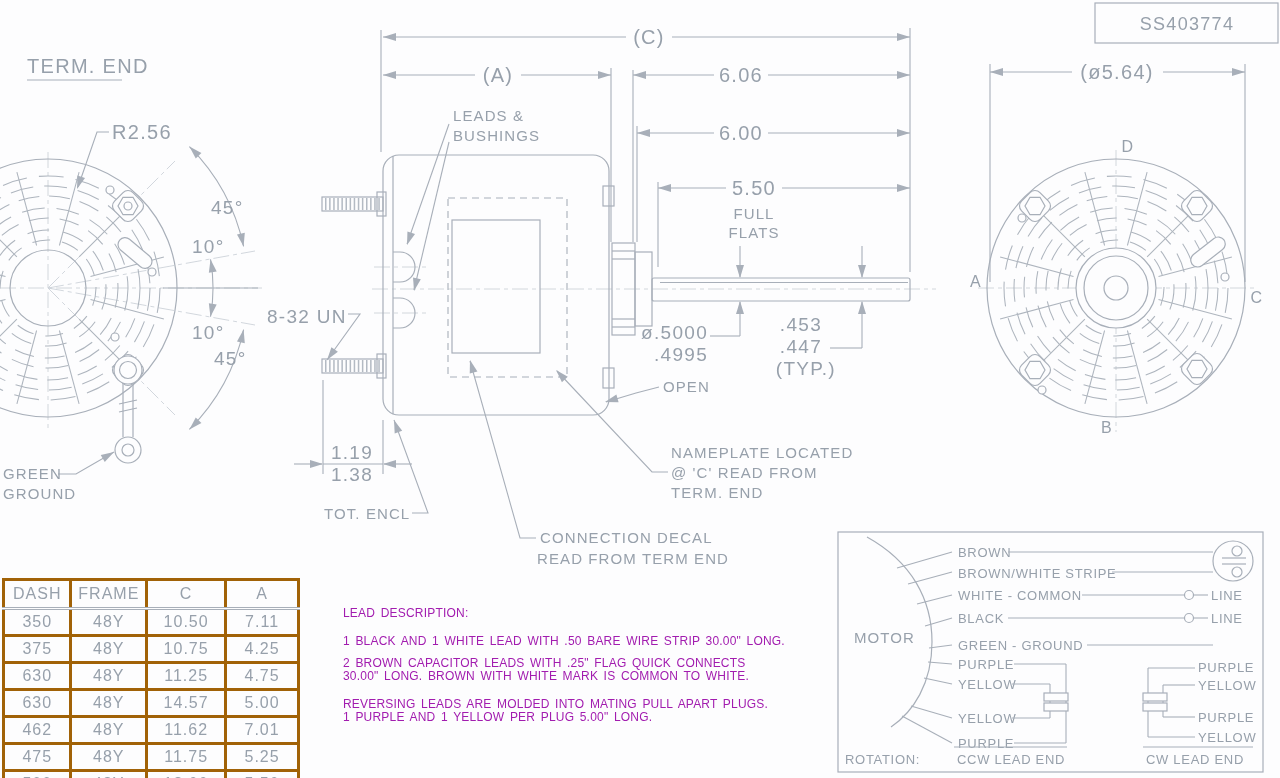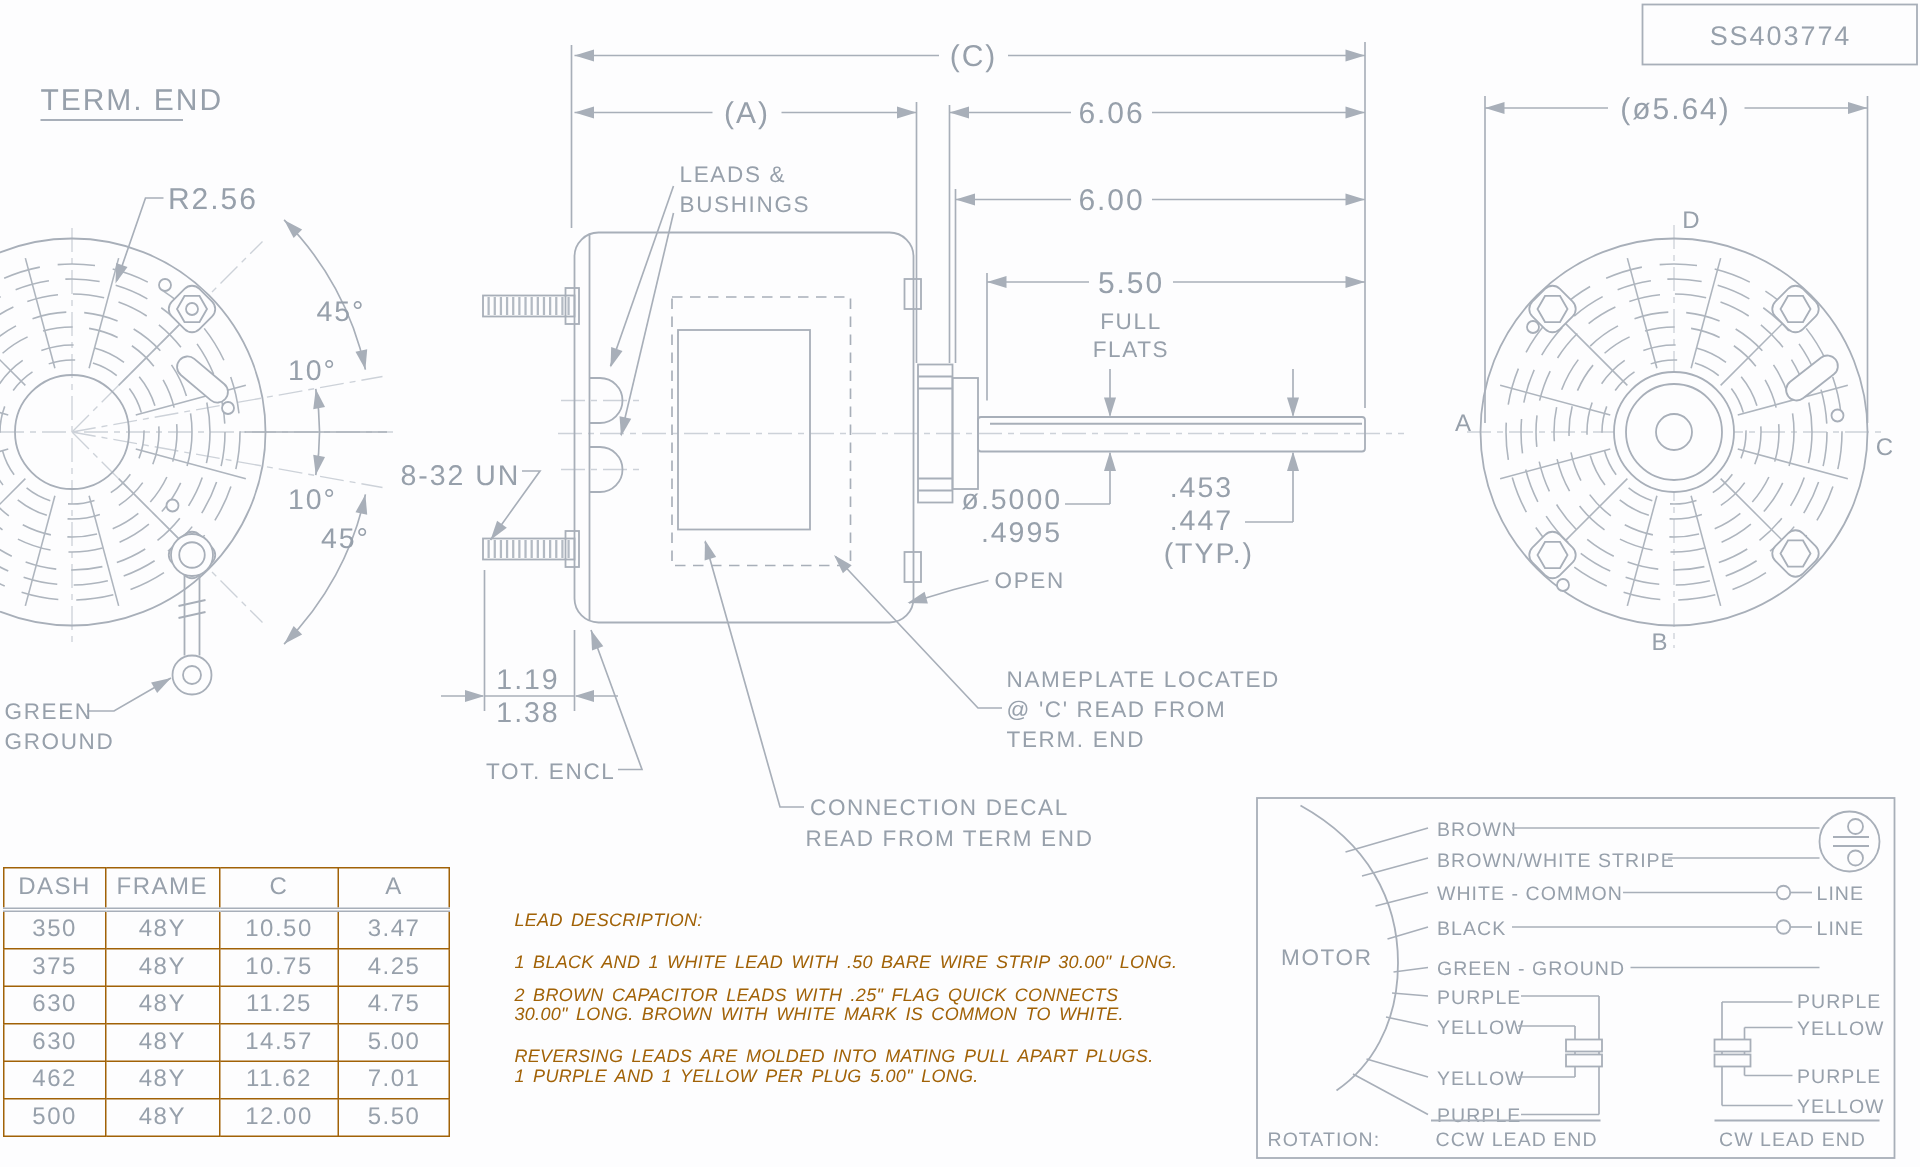--- a/index.html
+++ b/index.html
@@ -20,25 +20,25 @@
   .t20{font-size:20px;}
   .t19{font-size:19px;}
   .t16{font-size:16px;}
   .t15{font-size:15px;letter-spacing:1.1px;}
   .t13{font-size:13px;letter-spacing:0.7px;}
   .mid{text-anchor:middle;}
   .end{text-anchor:end;}
   
   .spec-table{position:absolute;left:2px;top:578px;width:298px;border-collapse:collapse;
               color:#97a0ab;font-size:16px;text-align:center;letter-spacing:1px;}
-  .spec-table th,.spec-table td{border:1px solid #a16207;font-weight:normal;height:24px;padding:0;}
+  .spec-table th,.spec-table td{border:3px solid #a16207;font-weight:normal;height:24px;padding:0;}
   .spec-table thead th{height:26px;border-bottom:3px double #a8afb9;}
   
-  .lead-desc{position:absolute;left:343px;top:607px;width:480px;color:#a16207;
-             font-size:12px;line-height:13px;letter-spacing:0.2px;word-spacing:2px;font-style:italic;}
+  .lead-desc{position:absolute;left:343px;top:607px;width:480px;color:#a21caf;
+             font-size:12px;line-height:13px;letter-spacing:0.2px;word-spacing:2px;}
   .mb15{margin-bottom:15px;} .mb9{margin-bottom:9px;} .mb14{margin-bottom:25px;} .mb0{margin-bottom:0;}
 </style>
 </head>
 <body>
 
 <div class="canvas">
 
 <svg width="1280" height="778" viewBox="0 0 1280 778">
   <defs>
     <path id="ah" d="M0 0 L-13 -4 L-13 4 Z"></path>
@@ -419,21 +419,21 @@
       <th>FRAME</th>
       <th>C</th>
       <th>A</th>
     </tr>
   </thead>
   <tbody>
     <tr>
       <td>350</td>
       <td>48Y</td>
       <td>10.50</td>
-      <td>3.47</td>
+      <td>7.11</td>
     </tr>
     <tr>
       <td>375</td>
       <td>48Y</td>
       <td>10.75</td>
       <td>4.25</td>
     </tr>
     <tr>
       <td>630</td>
       <td>48Y</td>
@@ -444,20 +444,26 @@
       <td>630</td>
       <td>48Y</td>
       <td>14.57</td>
       <td>5.00</td>
     </tr>
     <tr>
       <td>462</td>
       <td>48Y</td>
       <td>11.62</td>
       <td>7.01</td>
+    </tr>
+    <tr>
+      <td>475</td>
+      <td>48Y</td>
+      <td>11.75</td>
+      <td>5.25</td>
     </tr>
     <tr>
       <td>500</td>
       <td>48Y</td>
       <td>12.00</td>
       <td>5.50</td>
     </tr>
   </tbody>
 </table>
 

